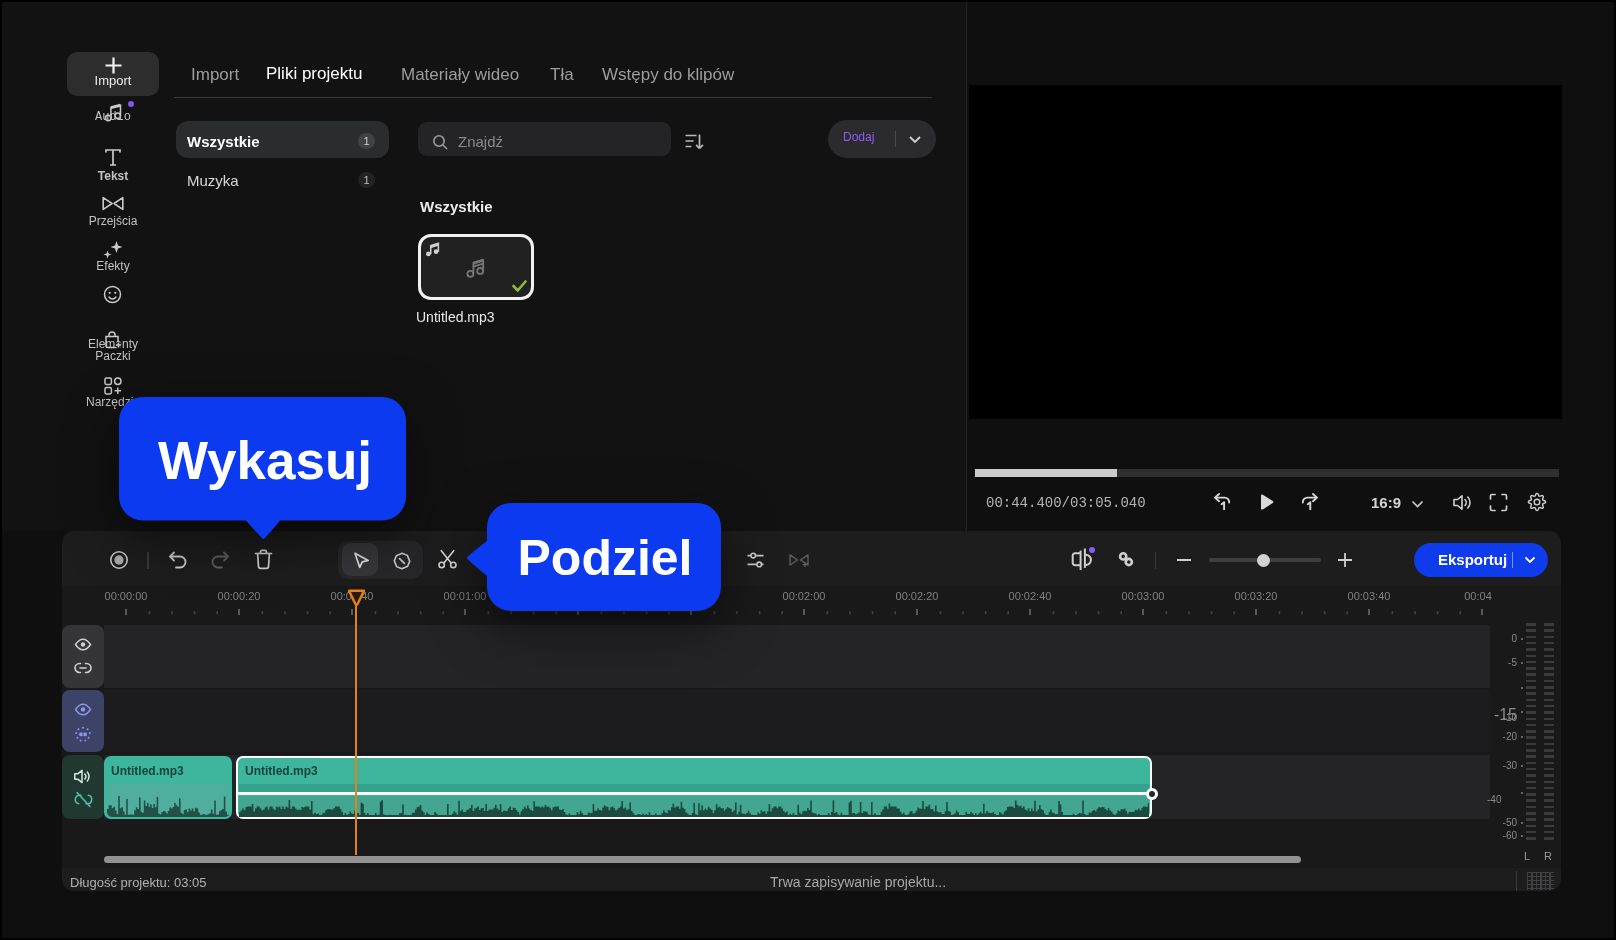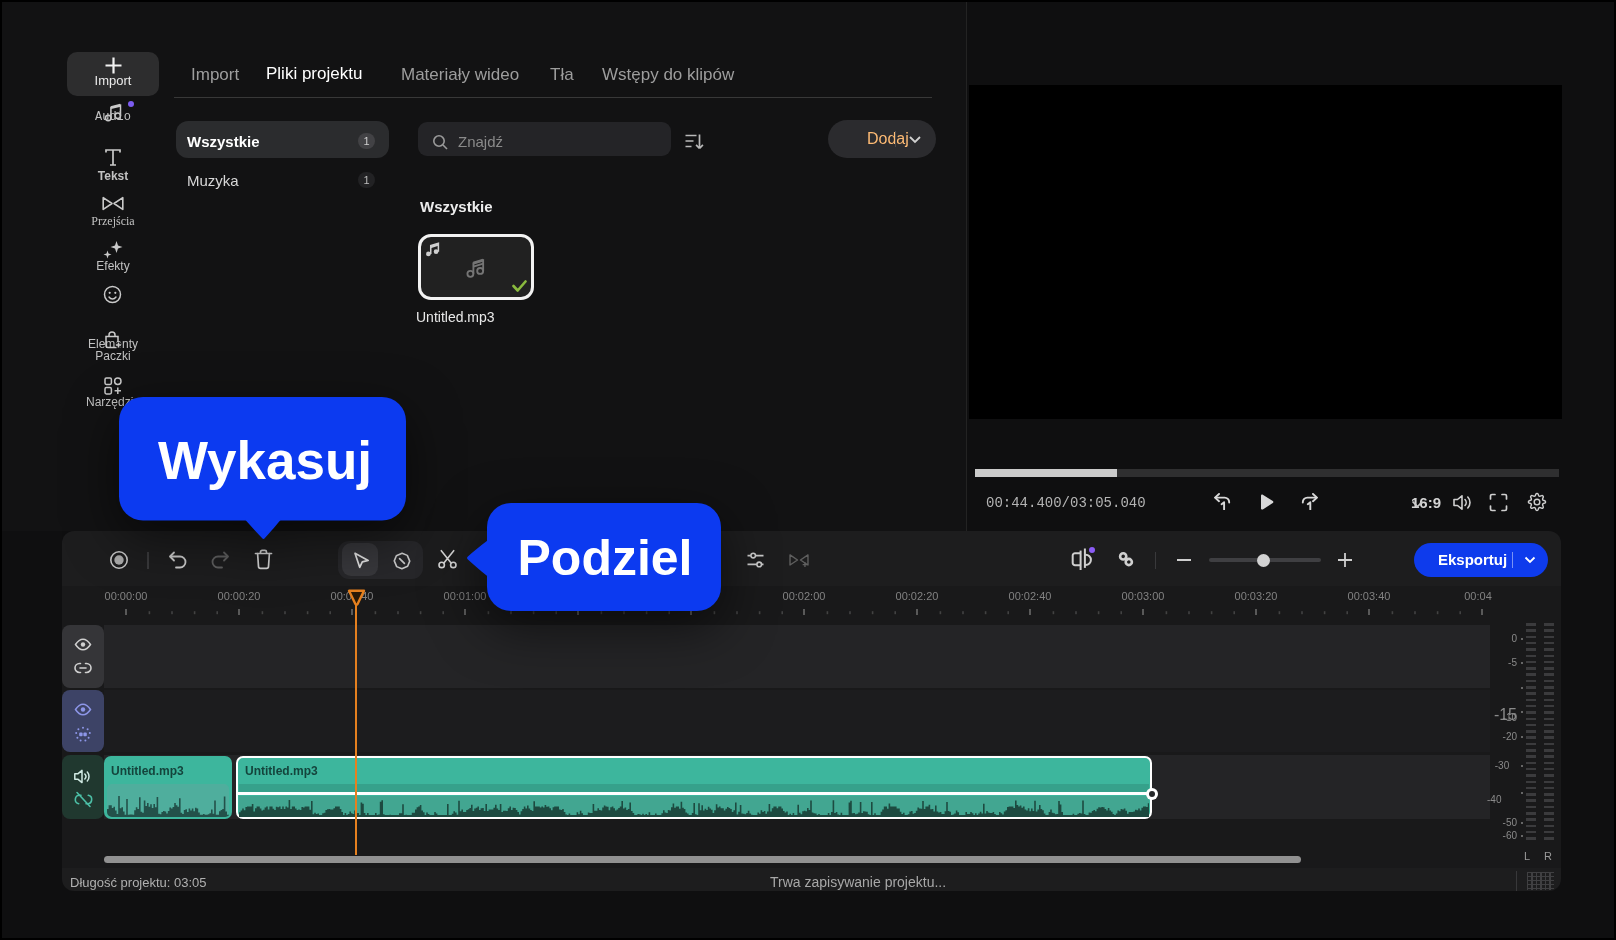--- a/index.html
+++ b/index.html
@@ -36,21 +36,21 @@
   <div class="abs navlab" style="left:68px;top:110px;font-family:Liberation Mono, monospace;">Audio</div>
 
   <svg class="abs icon" style="left:103px;top:148px;" width="20" height="19" viewBox="0 0 20 19">
       <path d="M3 4.5V2h14v2.5M10 2v15M7 17h6" stroke="#c9c9c9" stroke-width="1.7" fill="none"></path>
     </svg>
   <div class="abs navlab" style="left:68px;top:169px;font-weight:bold;">Tekst</div>
 
   <svg class="abs icon" style="left:101px;top:195px;" width="24" height="17" viewBox="0 0 24 17">
       <path d="M2.2 2.6v11.8L11 8.5z M21.8 2.6v11.8L13 8.5z" fill="none" stroke="#c9c9c9" stroke-width="1.6" stroke-linejoin="round"></path>
     </svg>
-  <div class="abs navlab" style="left:68px;top:214px;font-family:Liberation Serif, serif;">Przejścia</div>
+  <div class="abs navlab" style="left:68px;top:214px;">Przejścia</div>
 
   <svg class="abs icon" style="left:102px;top:240px;" width="22" height="19" viewBox="0 0 22 19">
       <path d="M14.5 1L16 5.5 20.5 7 16 8.5 14.5 13 13 8.5 8.5 7 13 5.5z" fill="#c9c9c9"></path>
       <path d="M5.5 10.5l1 3 3 1-3 1-1 3-1-3-3-1 3-1z" fill="#c9c9c9"></path>
     </svg>
   <div class="abs navlab" style="left:68px;top:259px;">Efekty</div>
 
   <svg class="abs icon" style="left:103px;top:285px;" width="19" height="19" viewBox="0 0 19 19">
       <circle cx="9.5" cy="9.5" r="8" fill="none" stroke="#c9c9c9" stroke-width="1.5"></circle>
       <circle cx="6.7" cy="7.8" r="1.1" fill="#c9c9c9"></circle>
@@ -93,21 +93,21 @@
       <circle cx="8" cy="8" r="5.2" fill="none" stroke="#9a9a9a" stroke-width="1.6"></circle>
       <path d="M12 12l4 4" stroke="#9a9a9a" stroke-width="1.6"></path>
     </svg>
   <div class="abs" style="left:458px;top:133px;color:#8a8a8a;font-size:15px;">Znajdź</div>
   <svg class="abs icon" style="left:684px;top:132px;" width="20" height="20" viewBox="0 0 20 20">
       <path d="M1.5 3.5h11M1.5 9h8M1.5 14.5h6" stroke="#b9b9b9" stroke-width="1.7"></path>
       <path d="M15.5 2.5v14M15.5 16.5l-3.4-3.6M15.5 16.5l3.4-3.6" stroke="#b9b9b9" stroke-width="1.7" fill="none"></path>
     </svg>
 
   <div class="abs" style="left:828px;top:120px;width:108px;height:38px;background:#2b2b2e;border-radius:19px;"></div>
-  <div class="abs" style="left:843px;top:130px;color:#fdba74;font-size:16px;margin-left:24px;">Dodaj</div>
+  <div class="abs" style="left:843px;top:130px;color:#8b5cf6;font-size:12px;">Dodaj</div>
   <div class="abs" style="left:895px;top:131px;width:1px;height:16px;background:#4a4a4a;"></div>
   <svg class="abs icon" style="left:908px;top:135px;" width="14" height="9" viewBox="0 0 14 9">
       <path d="M2 2l5 5 5-5" stroke="#d0d0d0" stroke-width="1.8" fill="none"></path>
     </svg>
 
   <div class="abs" style="left:420px;top:198px;color:#ececec;font-weight:bold;font-size:15px;">Wszystkie</div>
   <div class="abs" style="left:418px;top:234px;width:116px;height:66px;background:#212121;border:3px solid #f2f2f2;border-radius:13px;box-sizing:border-box;"></div>
   <svg class="abs icon" style="left:423px;top:240px;" width="18" height="18" viewBox="0 0 20 20">
       <circle cx="6" cy="15.5" r="2.6" fill="#cfcfcf"></circle>
       <circle cx="14.5" cy="13" r="2.6" fill="#cfcfcf"></circle>
@@ -140,21 +140,21 @@
   <svg class="abs icon" style="left:1259px;top:494px;" width="15" height="16" viewBox="0 0 15 16">
       <path d="M2 1.7c0-.9 1-1.5 1.8-1l10 6.3c.8.5.8 1.6 0 2.1l-10 6.3c-.8.5-1.8-.1-1.8-1z" fill="#d8d8d8"></path>
     </svg>
 
   <svg class="abs icon" style="left:1301px;top:493px;" width="18" height="17" viewBox="0 0 18 17">
       <path d="M12 1l4 3.6-4 3.6" stroke="#d8d8d8" stroke-width="1.9" fill="none" stroke-linecap="round" stroke-linejoin="round"></path>
       <path d="M15.4 4.6h-9A4.6 4.6 0 0 0 1.8 9.2v.3" stroke="#d8d8d8" stroke-width="1.9" fill="none" stroke-linecap="round"></path>
       <path d="M6.8 11.2l2.5-2v7.3" stroke="#d8d8d8" stroke-width="1.9" fill="none" stroke-linecap="round" stroke-linejoin="round"></path>
     </svg>
 
-  <div class="abs" style="left:1371px;top:494px;color:#d4d4d4;font-size:15px;font-weight:bold;margin-left:40px;">16:9</div>
+  <div class="abs" style="left:1371px;top:494px;color:#d4d4d4;font-size:15px;font-weight:bold;">16:9</div>
   <svg class="abs icon" style="left:1411px;top:500px;" width="13" height="8" viewBox="0 0 13 8">
       <path d="M1.5 1.5l5 5 5-5" stroke="#c9c9c9" stroke-width="1.7" fill="none"></path>
     </svg>
 
   <svg class="abs icon" style="left:1452px;top:493px;" width="21" height="19" viewBox="0 0 21 19">
       <path d="M2 6.5h3.5L10 2.8v13.4L5.5 12.5H2z" fill="none" stroke="#cfcfcf" stroke-width="1.6" stroke-linejoin="round"></path>
       <path d="M13 6.5a4.4 4.4 0 0 1 0 6M15.8 4a8 8 0 0 1 0 11" stroke="#cfcfcf" stroke-width="1.6" fill="none" stroke-linecap="round"></path>
     </svg>
 
   <svg class="abs icon" style="left:1489px;top:493px;" width="19" height="19" viewBox="0 0 19 19">
@@ -399,21 +399,21 @@
       <path d="M3 2.8h15L11.6 16a1.2 1.2 0 0 1-2.2 0z" fill="#2a1a08" stroke="#e5801f" stroke-width="2.4" stroke-linejoin="round"></path>
     </svg>
 
   <div class="abs" style="left:104px;top:856px;width:1197px;height:7px;background:#919191;border-radius:4px;"></div>
 
   <div class="abs" style="left:1487px;top:633px;width:30px;text-align:right;color:#8a8a8a;font-size:10px;">0</div>
   <div class="abs" style="left:1487px;top:657px;width:30px;text-align:right;color:#8a8a8a;font-size:10px;">-5</div>
   <div class="abs" style="left:1487px;top:682px;width:30px;text-align:right;color:#8a8a8a;font-size:10px;margin-top:30px;">-10</div>
   <div class="abs" style="left:1487px;top:706px;width:30px;text-align:right;color:#8a8a8a;font-size:16px;">-15</div>
   <div class="abs" style="left:1487px;top:731px;width:30px;text-align:right;color:#8a8a8a;font-size:10px;">-20</div>
-  <div class="abs" style="left:1487px;top:760px;width:30px;text-align:center;color:#8a8a8a;font-size:10px;">-30</div>
+  <div class="abs" style="left:1487px;top:760px;width:30px;text-align:right;color:#8a8a8a;font-size:10px;">-30</div>
   <div class="abs" style="left:1487px;top:794px;width:30px;text-align:left;color:#8a8a8a;font-size:10px;">-40</div>
   <div class="abs" style="left:1487px;top:817px;width:30px;text-align:right;color:#8a8a8a;font-size:10px;">-50</div>
   <div class="abs" style="left:1487px;top:830px;width:30px;text-align:right;color:#8a8a8a;font-size:10px;">-60</div>
   <div class="abs" style="left:1526px;top:623px;width:10px;height:218px;background:repeating-linear-gradient(to bottom,#3b3b3d 0px,#3b3b3d 2.5px,transparent 2.5px,transparent 6.3px);"></div>
   <div class="abs" style="left:1544px;top:623px;width:10px;height:218px;background:repeating-linear-gradient(to bottom,#3b3b3d 0px,#3b3b3d 2.5px,transparent 2.5px,transparent 6.3px);"></div>
   <div class="abs" style="left:1521px;top:638px;width:2px;height:2px;background:#666;"></div>
   <div class="abs" style="left:1521px;top:662px;width:2px;height:2px;background:#666;"></div>
   <div class="abs" style="left:1521px;top:687px;width:2px;height:2px;background:#666;"></div>
   <div class="abs" style="left:1521px;top:711px;width:2px;height:2px;background:#666;"></div>
   <div class="abs" style="left:1521px;top:736px;width:2px;height:2px;background:#666;"></div>

